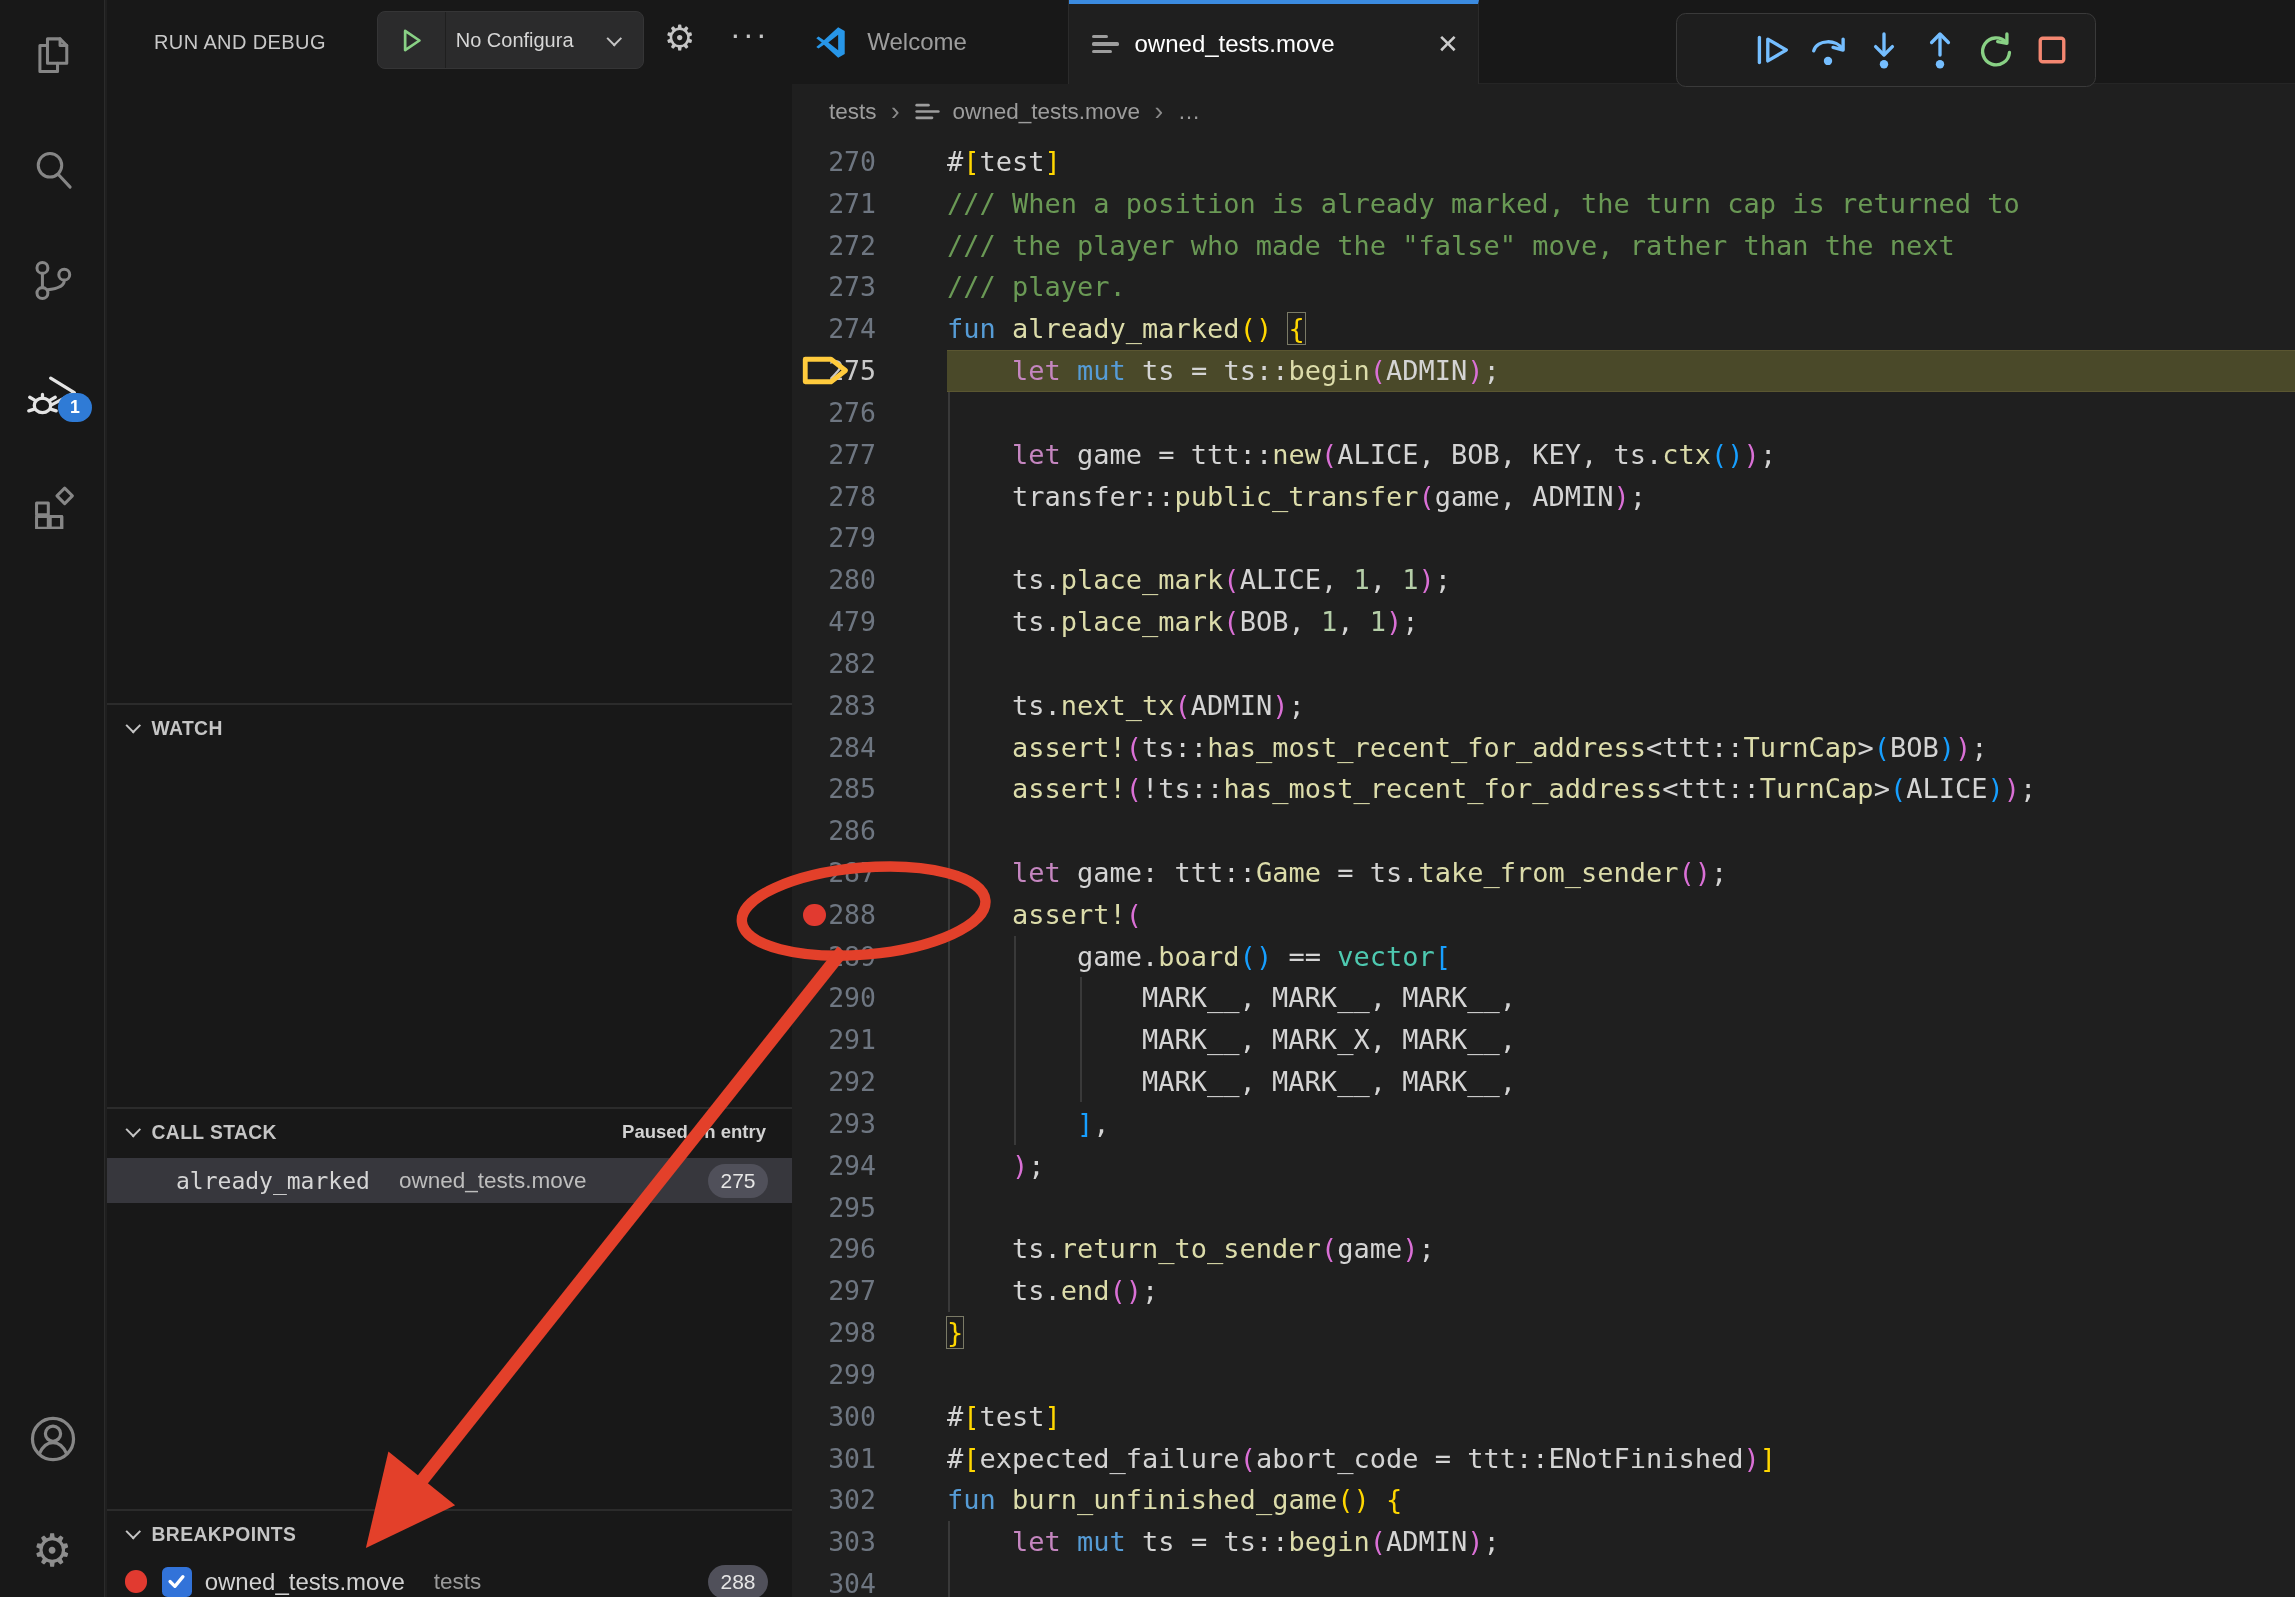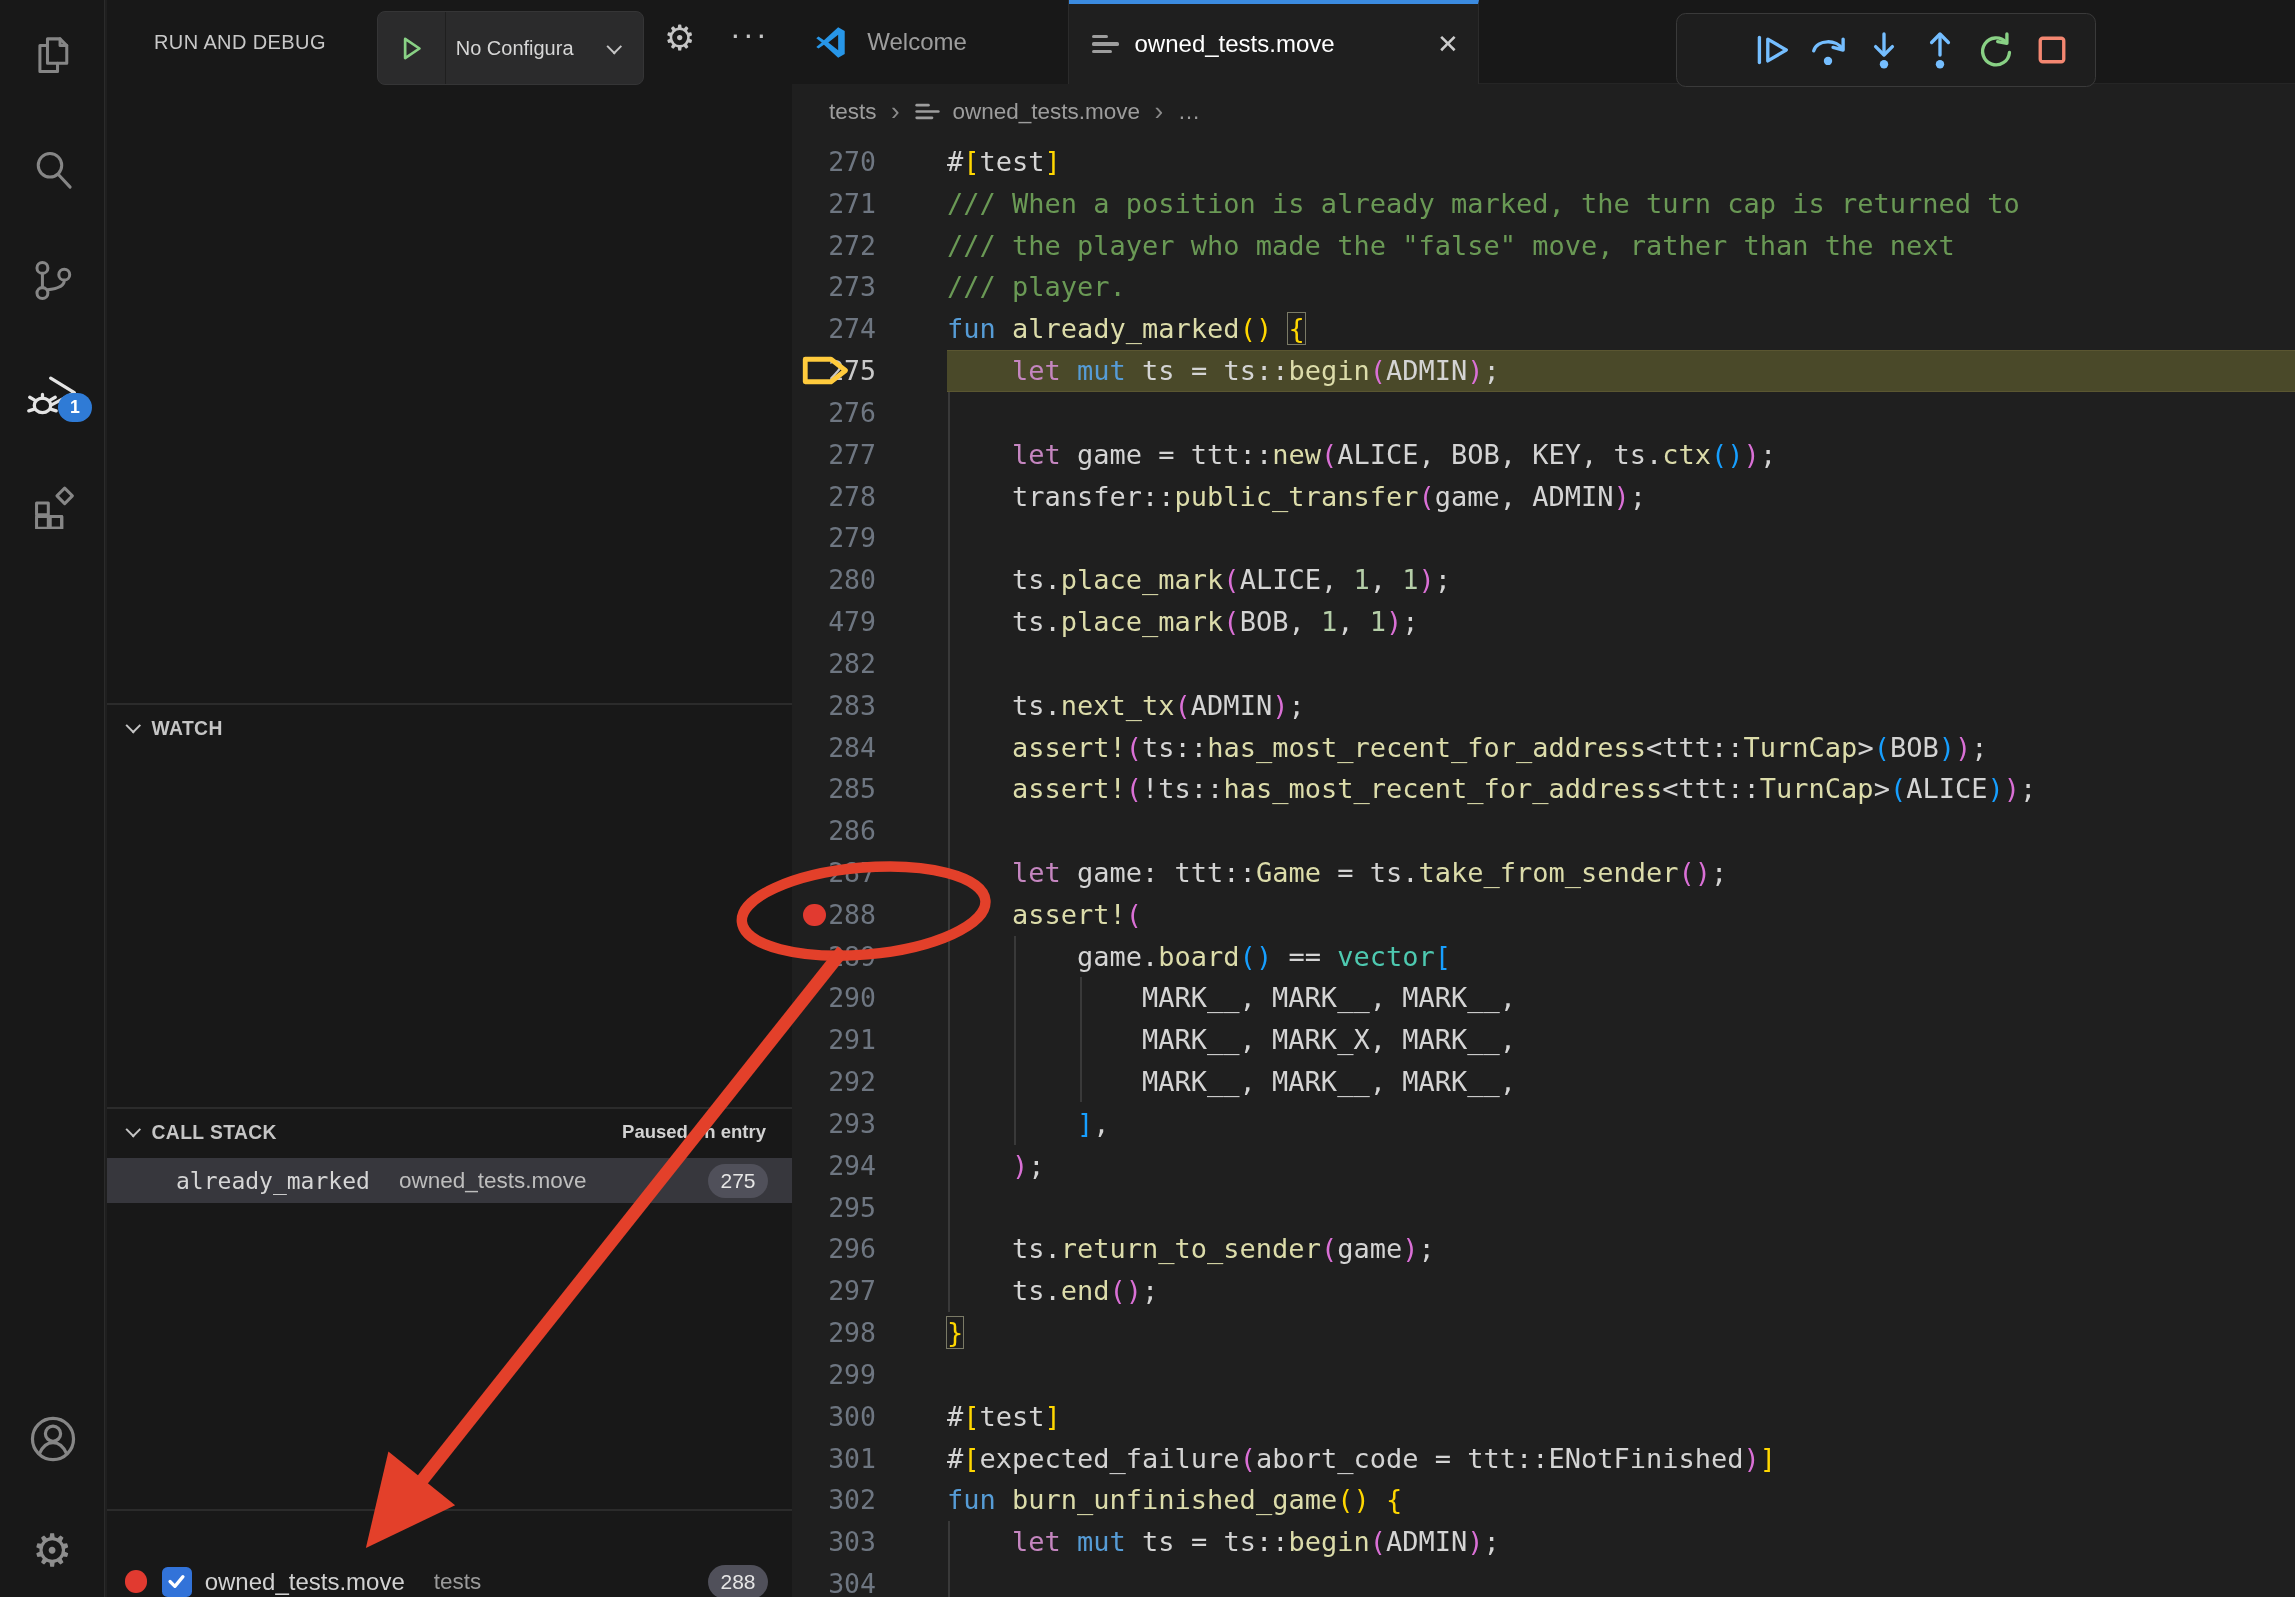--- a/index.html
+++ b/index.html
@@ -15,21 +15,21 @@
   .act-icon.active svg { stroke:#e4e4e4; }
   .badge-blue { position:absolute; left:58px; top:39px; width:34px; height:29px; border-radius:16px;
     background:#2f7bd6; color:#fff; font-size:17.7px; font-weight:700; display:flex;
     align-items:center; justify-content:center; }
   .gear-glyph { font-size:45px; color:#8d8d8d; font-family:"DejaVu Sans",sans-serif; }
 
   
   #sidebar { position:absolute; left:107px; top:0; width:685px; height:1597px; background:#181818; }
   #sidebar-header { position:absolute; left:0; top:0; width:100%; height:87px; }
   #panel-title { position:absolute; left:47px; top:31px; font-size:20px; color:#c8c8c8; letter-spacing:0.4px; }
-  #run-config { position:absolute; left:270px; top:11.3px; width:267px; height:74px; background:#2b2b2c;
+  #run-config { position:absolute; left:270px; top:11.3px; width:267px; height:58px; background:#2b2b2c;
     border:0.8px solid #353536; border-radius:8px; display:flex; align-items:center; cursor:pointer; }
   #run-play { width:68px; height:100%; display:flex; align-items:center; justify-content:center;
     border-right:1.6px solid #1f1f1f; }
   #config-label { width:161px; overflow:hidden; white-space:nowrap; font-size:20px; color:#d6d6d6; padding-left:9.7px; }
   .chev { display:inline-block; width:10.5px; height:10.5px; border-right:2.4px solid #c5c5c5;
     border-bottom:2.4px solid #c5c5c5; transform:rotate(45deg); margin:-4.8px 6.4px 0 1.6px; }
   #header-gear { position:absolute; left:557px; top:17.7px; font-size:35px; color:#c5c5c5; cursor:pointer;
     font-family:"DejaVu Sans",sans-serif;}
   #header-more { position:absolute; left:623px; top:16px; font-size:32px; color:#c5c5c5; cursor:pointer; letter-spacing:2.4px;}
 
@@ -184,20 +184,24 @@
     <span class="section-label">CALL STACK</span>
     <span id="callstack-status">Paused on entry</span>
   </div>
   <div id="callstack-row" style="top:1158px">
     <span id="frame-name">already_marked</span>
     <span id="frame-file">owned_tests.move</span>
     <span class="pill">275</span>
   </div>
 
   <div class="section-sep" style="top:1509px"></div>
+  <div class="section-header" style="top:1512px">
+    <span class="chev"></span>
+    <span class="section-label">BREAKPOINTS</span>
+  </div>
   <div id="bp-row" style="top:1559px">
     <span class="bp-dot"></span>
     <span class="checkbox">
       <svg width="21" height="21" viewBox="0 0 26 26">
           <path d="M5 13 l6 6 L21 7" stroke="#fff" stroke-width="4" fill="none" stroke-linecap="round" stroke-linejoin="round"></path>
         </svg>
     </span>
     <span id="bp-file">owned_tests.move</span>
     <span id="bp-dir">tests</span>
     <span class="pill">288</span>

